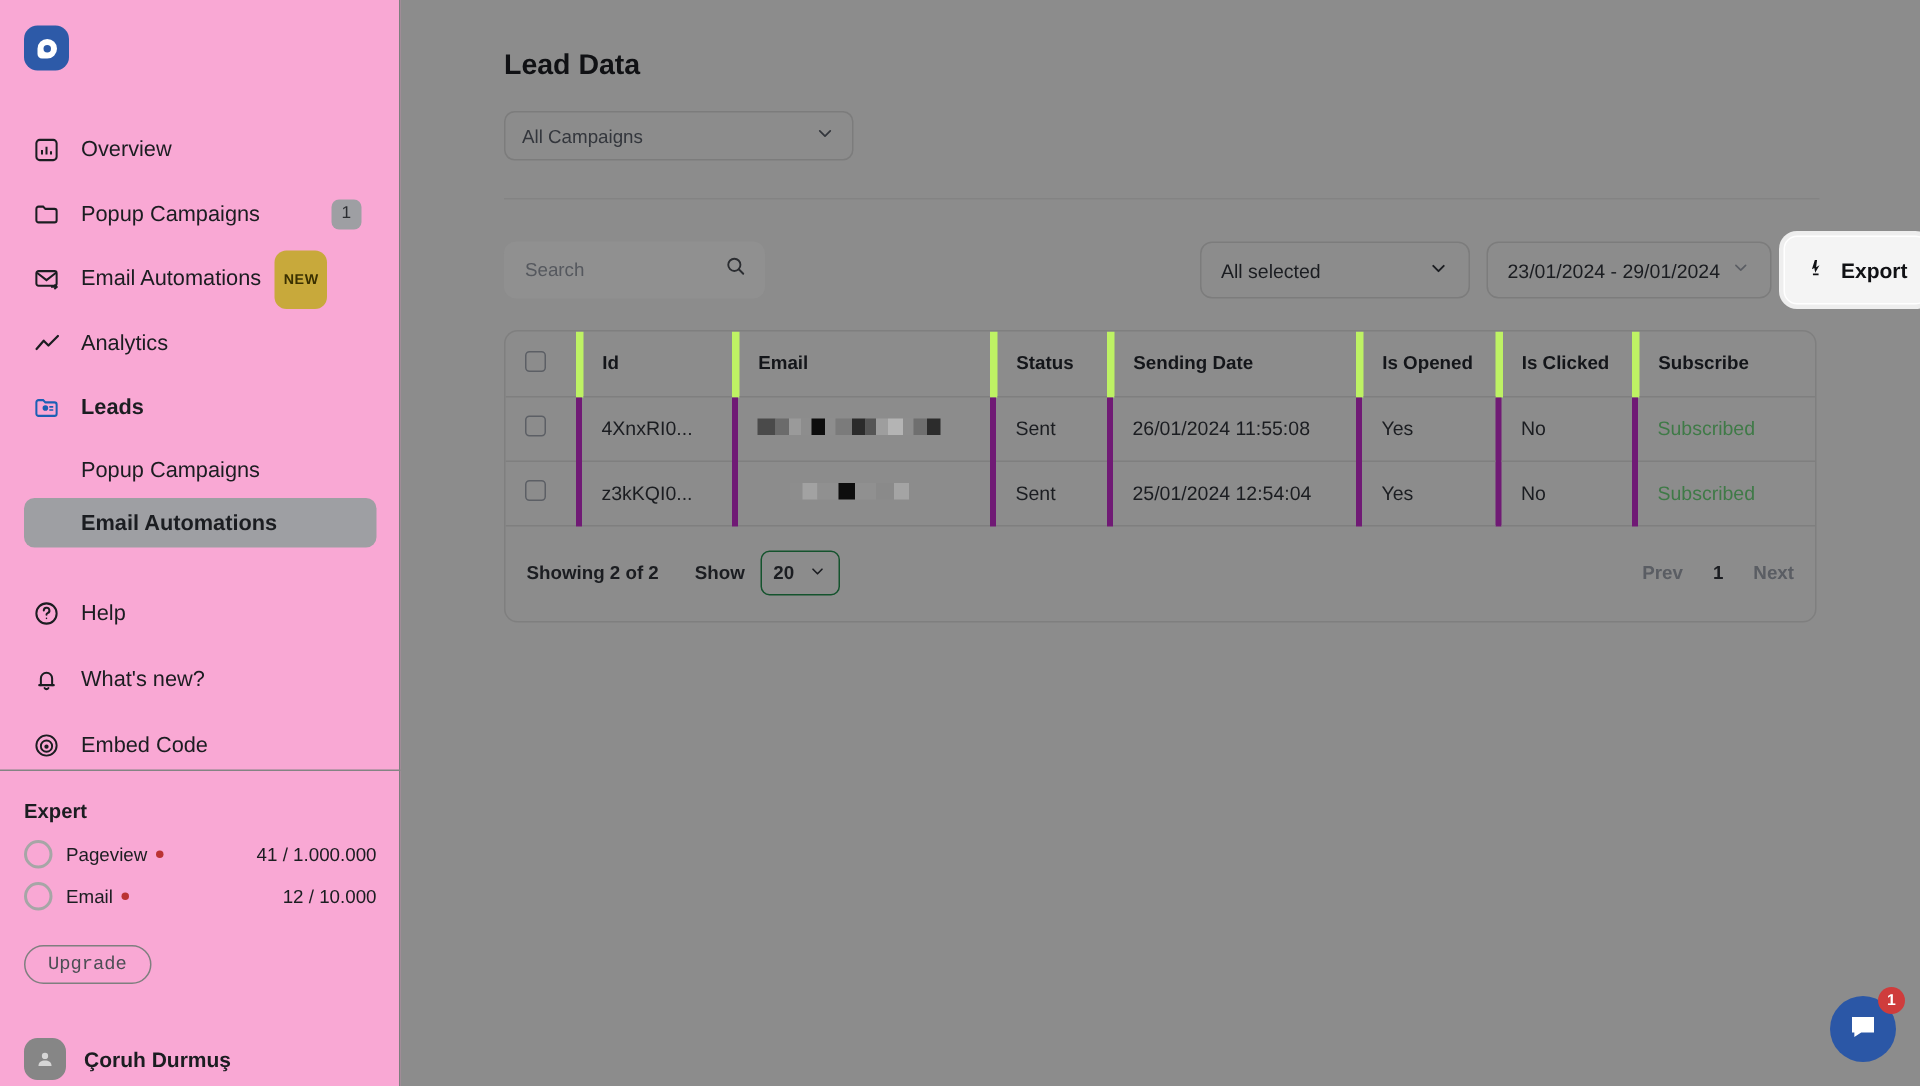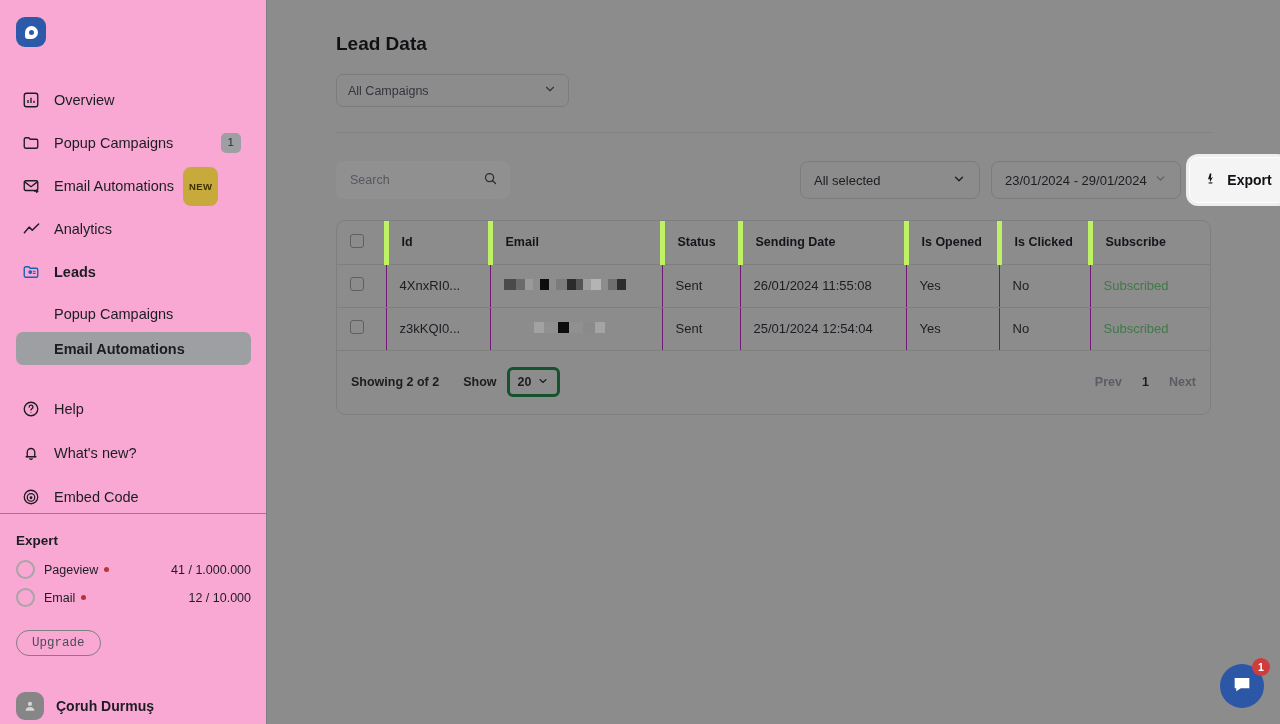--- a/index.html
+++ b/index.html
@@ -198,21 +198,21 @@
     border-bottom: 1px solid #7f7f7f;
     border-right: 5px solid #bef264;
     padding: 0 13px;
     white-space: nowrap;
   }
   thead th:last-child { border-right: 0; }
   tbody td {
     height: 43px;
     font-size: 13px; color: #1b1d21;
     border-bottom: 1px solid #7f7f7f;
-    border-right: 1px solid #701a75;
+    border-right: 4px solid #701a75;
     padding: 0 13px;
     white-space: nowrap; overflow: hidden;
   }
   tbody td:last-child { border-right: 0; }
   .col-check { width: 49px; }
   .col-id { width: 104px; }
   .col-email { width: 172px; }
   .col-status { width: 78px; }
   .col-date { width: 166px; }
   .col-opened { width: 93px; }
@@ -231,21 +231,21 @@
 
   .table-footer {
     display: flex; align-items: center;
     height: 63px; padding: 0 14px;
     font-size: 12.5px; color: #1b1d21; font-weight: bold;
   }
   .footer-showing { margin-right: 24px; }
   .footer-show-label { margin-right: 10px; }
   .page-size {
     height: 30px; width: 53px;
-    border: 3px solid #14532d; border-radius: 6px;
+    border: 1px solid #14532d; border-radius: 6px;
     display: flex; align-items: center; padding: 0 8px;
     font-size: 12.5px; cursor: pointer;
   }
   .page-size .chev { margin-left: auto; }
   .pager { margin-left: auto; display: flex; align-items: center; gap: 20px; }
   .pager .pg-muted { color: #5a5d63; cursor: pointer; }
   .pager .pg-cur { color: #1b1d21; cursor: pointer; }
 
   
   .chat-launcher {

